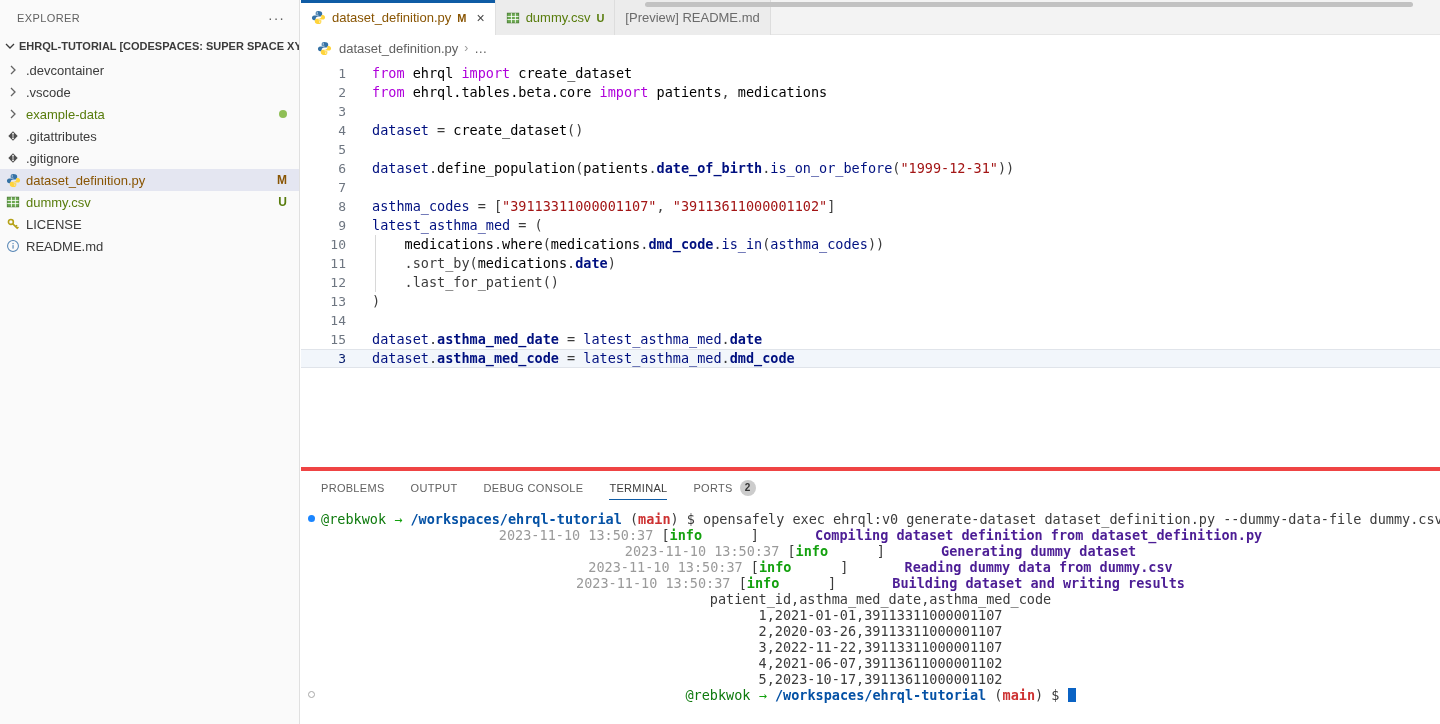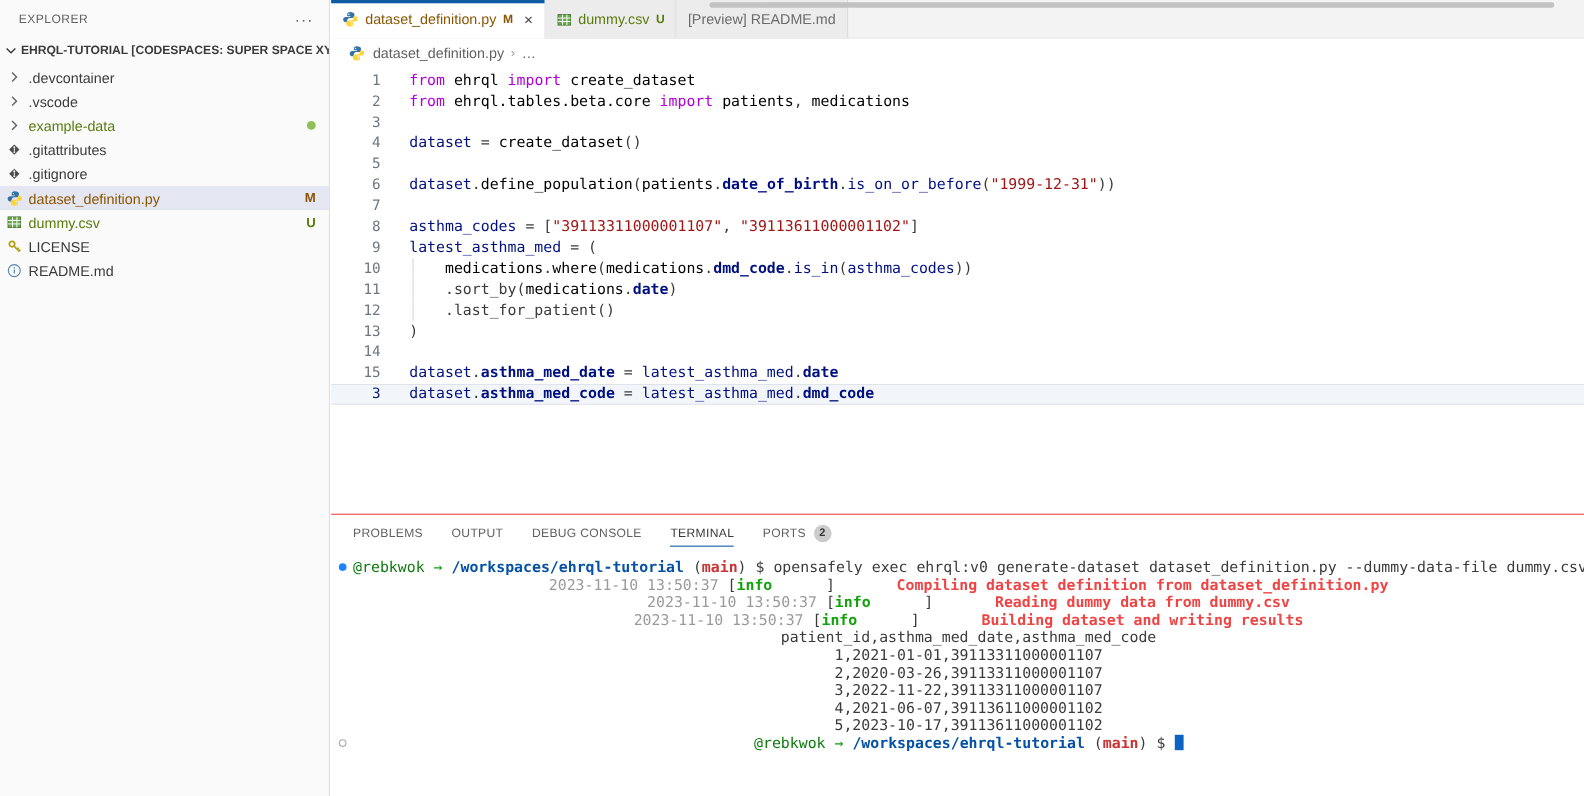--- a/index.html
+++ b/index.html
@@ -65,21 +65,21 @@
 
   .tk-kw { color:#af00db; }
   .tk-fn { color:#000000; }
   .tk-var { color:#001080; }
   .tk-prop { color:#001080; font-weight:bold; }
   .tk-str { color:#a31515; }
   .tk-pl { color:#3b3b3b; }
 
   
   .panel { position:absolute; left:301px; top:467px; right:0; bottom:0; background:#ffffff;
-           border-top:1px solid #ef4444; }
+           border-top:4px solid #ef4444; }
   .panel-tabs { display:flex; align-items:center; height:33px; padding-left:20px; gap:26px; }
   .panel-tab { position:relative; display:flex; align-items:center; gap:7px; height:33px;
                font-size:11px; letter-spacing:.3px; color:#616161; cursor:pointer; }
   .panel-tab.active { color:#3b3b3b; }
   .panel-tab.active::after { content:""; position:absolute; left:0; right:0; bottom:4px;
                              height:1.5px; background:#0f5ca5; }
   .panel-tab .pbadge { width:16px; height:16px; border-radius:50%; background:#cccccc;
                        color:#333; font-size:10px; display:flex; align-items:center;
                        justify-content:center; font-weight:bold; }
 
@@ -90,21 +90,21 @@
   .deco { position:absolute; left:-13px; top:4px; width:7px; height:7px; border-radius:50%; }
   .deco.filled { background:#1a85ff; }
   .deco.empty { border:1px solid #a8a8a8; background:transparent; }
   .tt-u { color:#0e7a0d; }
   .tt-a { color:#13a10e; }
   .tt-p { color:#0451a5; font-weight:bold; }
   .tt-br { color:#cd3131; font-weight:bold; }
   .tt-pl { color:#3b3b3b; }
   .tt-tm { color:#9a9a9a; }
   .tt-inf { color:#13a10e; font-weight:bold; }
-  .tt-msg { color:#ef4444; font-weight:bold;margin-left:48px; }
+  .tt-msg { color:#4c1d95; font-weight:bold;margin-left:48px; }
   .tt-cur { display:inline-block; width:8px; height:14px; background:#0b63c4;
             vertical-align:-2px; }
 </style>
 </head>
 <body>
 
 <div class="app">
 
   <aside class="sidebar">
     <div class="sb-header">
@@ -284,20 +284,21 @@
           <span>TERMINAL</span>
         </div>
         <div class="panel-tab">
           <span>PORTS</span>
           <span class="pbadge">2</span>
         </div>
       </div>
     <div class="terminal" id="terminal">
         <div class="tline"><span class="deco filled"></span><span class="tt-u">@rebkwok</span><span class="tt-pl"> </span><span class="tt-a">→</span><span class="tt-pl"> </span><span class="tt-p">/workspaces/ehrql-tutorial</span><span class="tt-pl"> (</span><span class="tt-br">main</span><span class="tt-pl">) $ opensafely exec ehrql:v0 generate-dataset dataset_definition.py --dummy-data-file dummy.csv</span></div>
         <div class="tline"><span class="tt-tm">2023-11-10 13:50:37 </span><span class="tt-pl">[</span><span class="tt-inf">info</span><span class="tt-pl">      ] </span><span class="tt-msg">Compiling dataset definition from dataset_definition.py</span></div>
+        <div class="tline"><span class="tt-tm">2023-11-10 13:50:37 </span><span class="tt-pl">[</span><span class="tt-inf">info</span><span class="tt-pl">      ] </span><span class="tt-msg">Generating dummy dataset</span></div>
         <div class="tline"><span class="tt-tm">2023-11-10 13:50:37 </span><span class="tt-pl">[</span><span class="tt-inf">info</span><span class="tt-pl">      ] </span><span class="tt-msg">Reading dummy data from dummy.csv</span></div>
         <div class="tline"><span class="tt-tm">2023-11-10 13:50:37 </span><span class="tt-pl">[</span><span class="tt-inf">info</span><span class="tt-pl">      ] </span><span class="tt-msg">Building dataset and writing results</span></div>
         <div class="tline"><span class="tt-pl">patient_id,asthma_med_date,asthma_med_code</span></div>
         <div class="tline"><span class="tt-pl">1,2021-01-01,39113311000001107</span></div>
         <div class="tline"><span class="tt-pl">2,2020-03-26,39113311000001107</span></div>
         <div class="tline"><span class="tt-pl">3,2022-11-22,39113311000001107</span></div>
         <div class="tline"><span class="tt-pl">4,2021-06-07,39113611000001102</span></div>
         <div class="tline"><span class="tt-pl">5,2023-10-17,39113611000001102</span></div>
         <div class="tline"><span class="deco empty"></span><span class="tt-u">@rebkwok</span><span class="tt-pl"> </span><span class="tt-a">→</span><span class="tt-pl"> </span><span class="tt-p">/workspaces/ehrql-tutorial</span><span class="tt-pl"> (</span><span class="tt-br">main</span><span class="tt-pl">) $ </span><span class="tt-cur"></span></div>
       </div>

